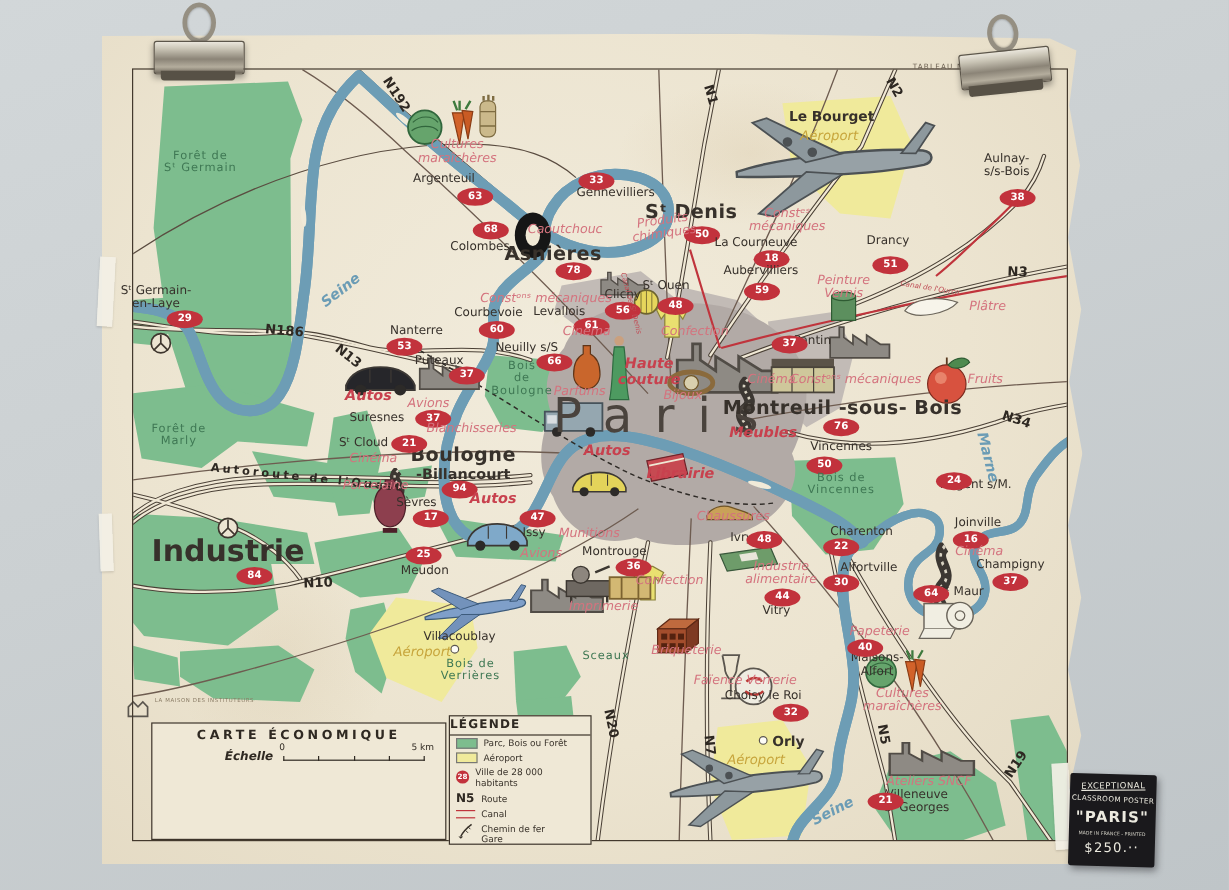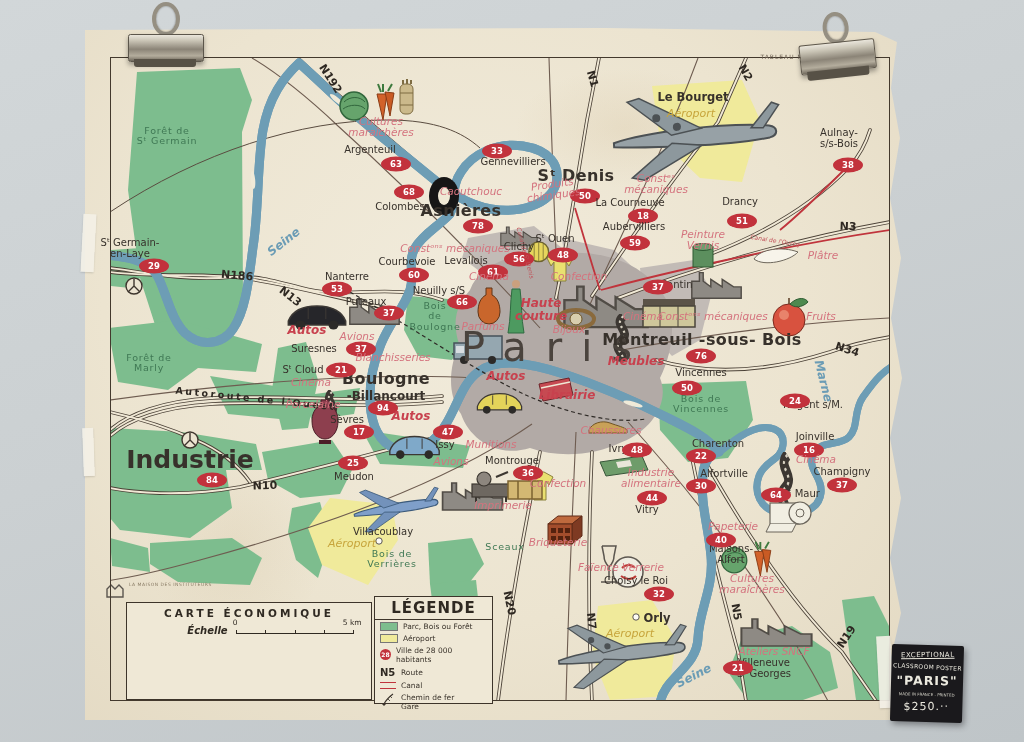--- a/index.html
+++ b/index.html
@@ -33,21 +33,21 @@
   .lbl.water{font-style:italic;font-weight:bold;color:#6b9cb5;font-size:12px;}
   .lbl.canal{font-style:italic;color:#c05058;font-size:6px;white-space:nowrap;}
   .lbl.forest{color:#3f7854;font-size:9.5px;letter-spacing:.8px;}
   .lbl.air{font-style:italic;color:#c7a53c;font-size:11px;}
   .lbl.tiny{font-size:6px;color:#6d6152;letter-spacing:1px;white-space:nowrap;}
   #paris-label{position:absolute;left:556px;top:347px;transform:translate(-50%,-50%);
     z-index:6;font-size:40px;font-weight:normal;letter-spacing:19px;color:#4a433d;pointer-events:none;}
   
   #legend{position:absolute;left:374px;top:596px;width:119px;height:108px;z-index:5;
     background:#efe8d6;border:1.6px solid #3d342a;box-sizing:border-box;font-family:"DejaVu Sans",sans-serif;}
-  #legend .lg-title{font-weight:bold;font-size:15px;text-align:center;letter-spacing:1px;
+  #legend .lg-title{font-weight:bold;font-size:10px;letter-spacing:1px;
     border-bottom:1.4px solid #3d342a;padding:2px 0;color:#2f2922;}
   .lg-row{display:flex;align-items:center;gap:5px;padding:1.5px 5px;color:#3a332b;font-size:7.5px;}
   .swatch{width:16px;height:7px;flex:0 0 16px;border:.5px solid #777;}
   .lg-num{width:11px;height:11px;flex:0 0 11px;border-radius:50%;background:#c2323c;color:#fff;
     font:bold 6px/11px "DejaVu Sans";text-align:center;}
   .lg-n5{font-weight:bold;font-size:10px;width:16px;flex:0 0 16px;color:#2f2922;}
   .lg-canal{width:16px;flex:0 0 16px;height:5px;border-top:1.4px solid #c0343c;border-bottom:1.4px solid #c0343c;}
   .lg-rail{width:16px;flex:0 0 16px;height:14px;}
   
   #title-box{position:absolute;left:126px;top:602px;width:246px;height:98px;z-index:5;
@@ -649,21 +649,21 @@
       <div class="lbl indb" style="left: 567px; top: 395px;">Librairie</div>
       <div class="lbl ind" style="left: 313px; top: 405px;">Porcelaine</div>
       <div class="lbl indb" style="left: 411px; top: 416px;">Autos</div>
       <div class="lbl ind" style="left: 611px; top: 431px;">Chaussures</div>
       <div class="lbl ind" style="left: 491px; top: 445px;">Munitions</div>
       <div class="lbl ind" style="left: 451px; top: 462px;">Avions</div>
       <div class="lbl ind" style="left: 558px; top: 484px;">Confection</div>
       <div class="lbl ind" style="left: 503px; top: 506px;">Imprimerie</div>
       <div class="lbl ind" style="left: 651px; top: 478px;">Industrie
 alimentaire</div>
-      <div class="lbl ind" style="left: 536px; top: 543px; padding-left: 44px;">Briqueterie</div>
+      <div class="lbl ind" style="left: 572px; top: 543px;">Briqueterie</div>
       <div class="lbl ind" style="left: 621px; top: 568px;">Faïence Verrerie</div>
       <div class="lbl ind" style="left: 733px; top: 527px;">Papeterie</div>
       <div class="lbl ind" style="left: 816px; top: 460px;">Cinéma</div>
       <div class="lbl ind" style="left: 752px; top: 584px;">Cultures
 maraîchères</div>
       <div class="lbl ind" style="left: 774px; top: 652px;">Ateliers SNCF</div>
       <div class="lbl tiny" style="left: 795px; top: 57px;">TABLEAU N° 22 —</div>
     </div>
 
   <div id="publisher">

